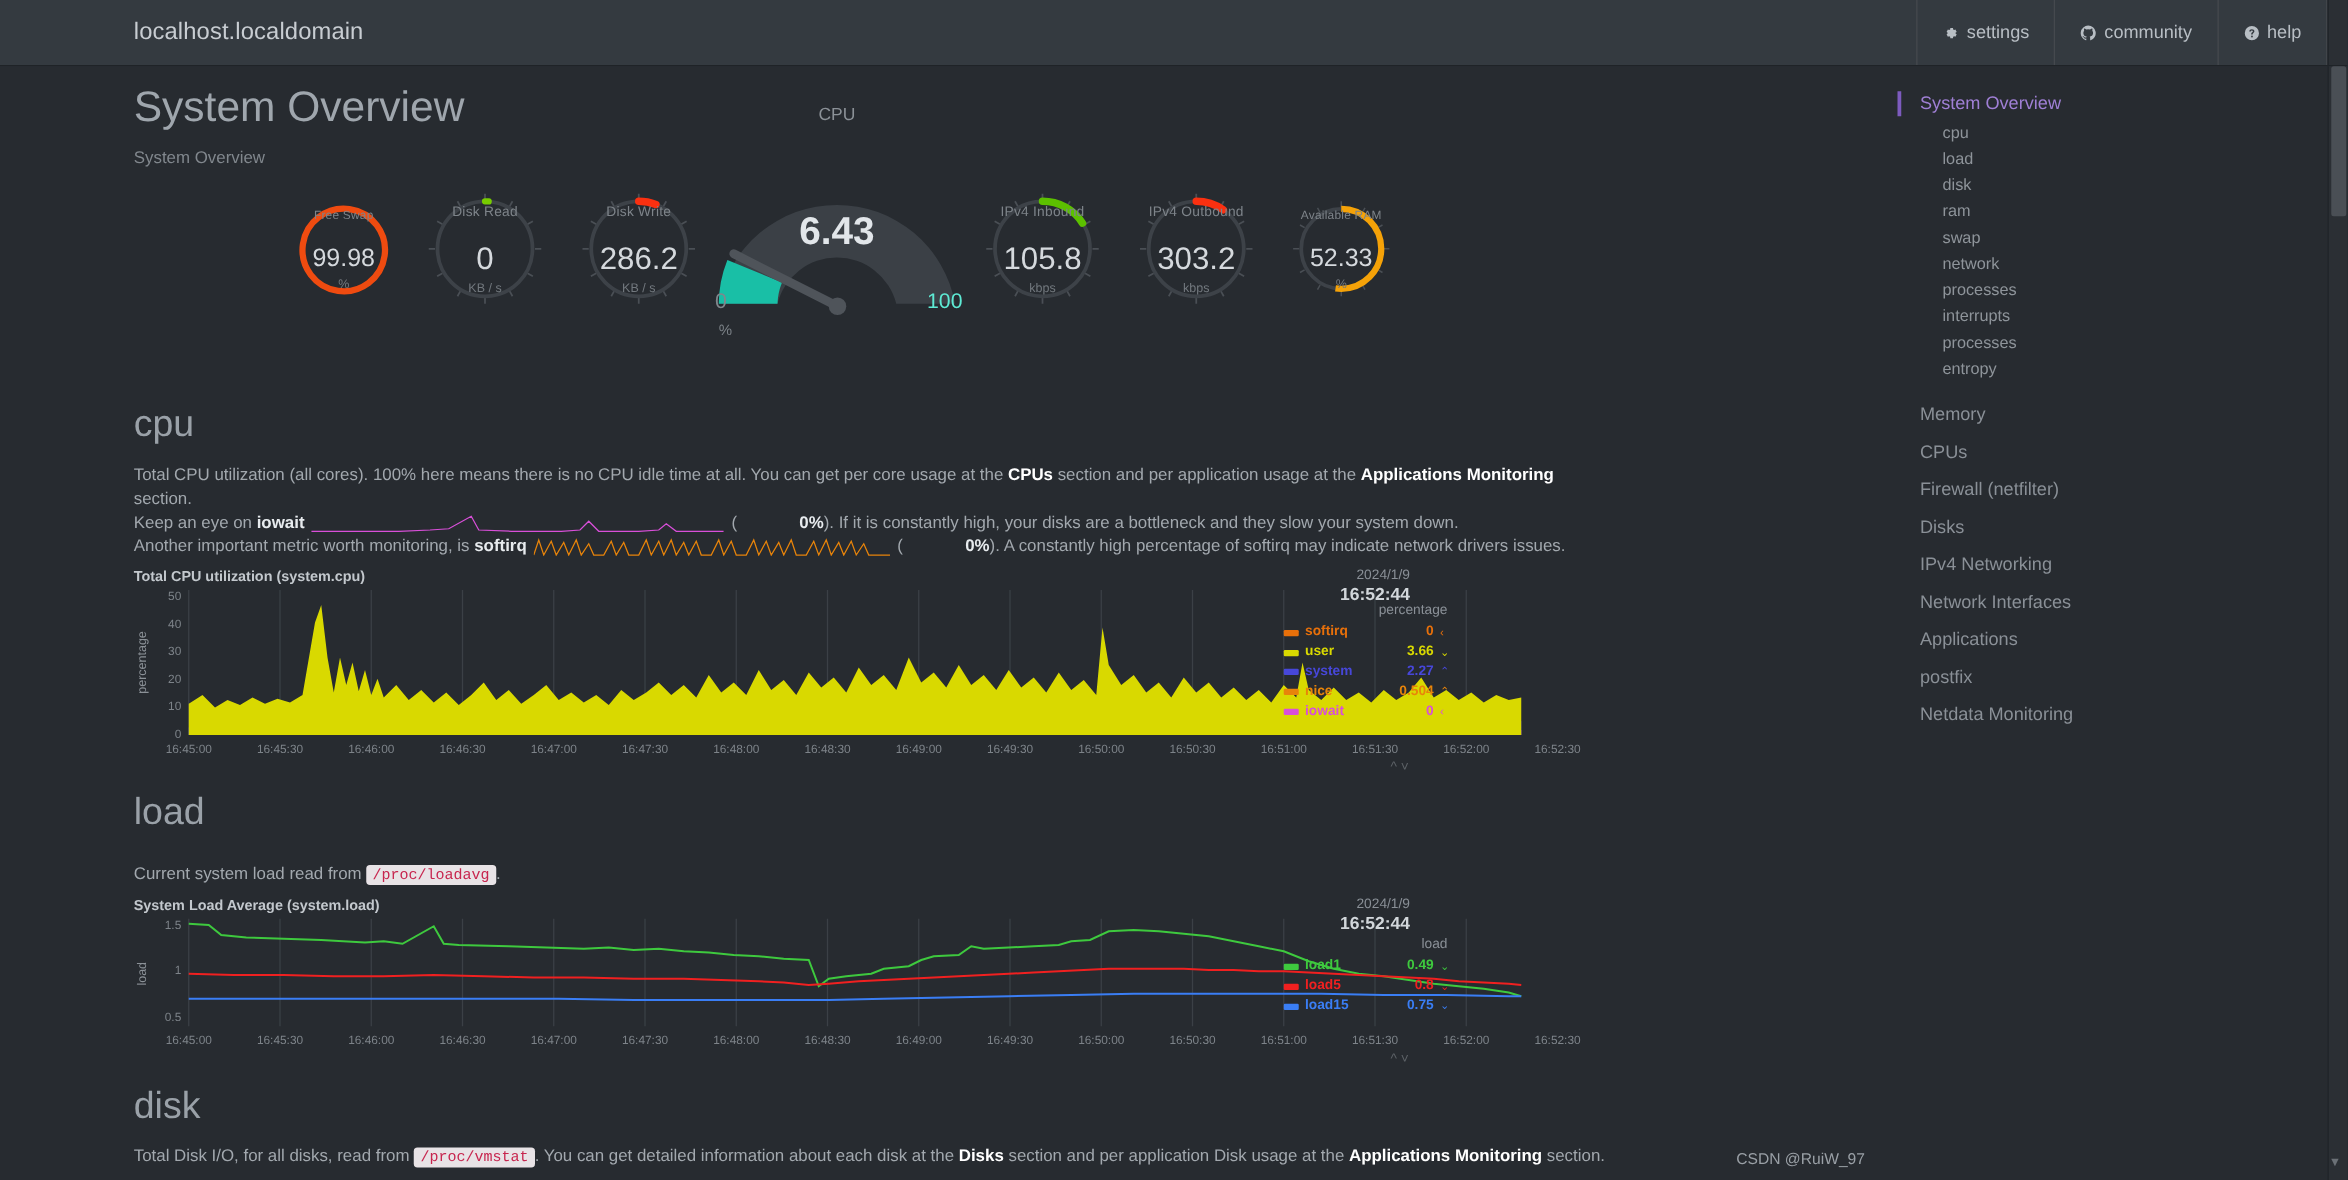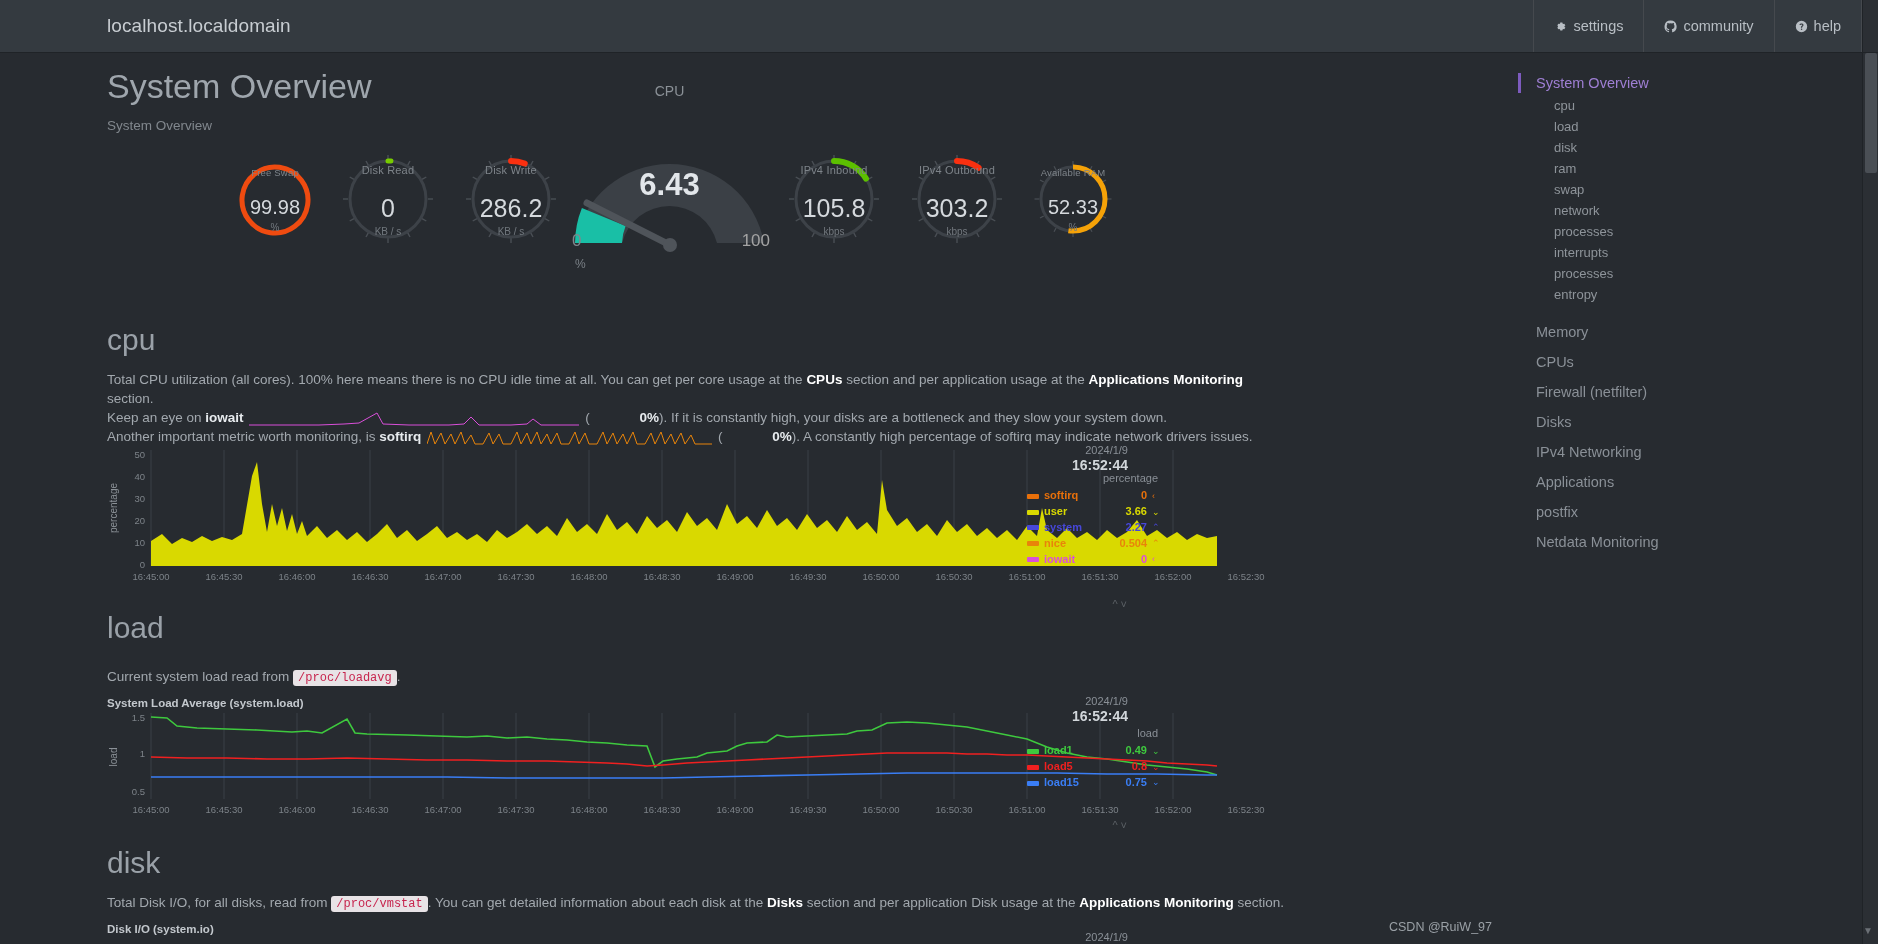--- a/index.html
+++ b/index.html
@@ -53,21 +53,21 @@
   .ring-units { font-size: 10px; color: #72787e; margin-top: 3px; }
   .ring-title.sm { font-size: 9.5px; }
   .ring-value.sm { font-size: 20px; }
 
   .cpu-big { position: relative; width: 205px; height: 130px; margin: 0 6px; }
   .cpu-big-value {
     position: absolute; top: 32px; left: 0; right: 0; text-align: center;
     font-size: 31px; color: #e2e6ea; font-weight: 700;
   }
   .cpu-big-min { position: absolute; left: 5px; bottom: 14px; font-size: 17px; color: #81878d; }
-  .cpu-big-max { position: absolute; right: 2px; bottom: 14px; font-size: 17px; color: #a3a3a3; }
+  .cpu-big-max { position: absolute; right: 2px; bottom: 14px; font-size: 17px; color: #5eead4; }
   .cpu-big-unit { position: absolute; left: 8px; bottom: -6px; font-size: 12px; color: #7a8086; }
   .cpu-label-top {
     position: absolute; top: -52px; left: 50%; transform: translateX(-50%);
     font-size: 14px; color: #8b9197;
   }
 
   
   .section { margin-top: 16px; }
   .section-h { font-size: 30px; color: #9aa1a8; font-weight: 400; line-height: 1.2; }
   .section-p { font-size: 13.5px; color: #a2a8ae; line-height: 1.42; margin-top: 12px; max-width: 1180px; }
@@ -355,20 +355,21 @@
           <span>Another important metric worth monitoring, is </span><b>softirq</b>
           <svg class="inline-spark" width="285" height="16" viewBox="0 0 285 16">
             <polyline fill="none" stroke="#e8840a" stroke-width="1" points="0,15 4,3 8,15 14,4 18,15 24,5 28,15 34,3 38,15 44,6 48,15 56,15 62,4 66,15 72,5 76,15 84,15 90,3 94,15 100,4 104,15 110,3 114,15 120,5 124,15 130,4 134,15 142,15 148,3 152,15 158,4 162,15 170,15 176,3 180,15 186,4 190,15 196,5 200,15 206,3 210,15 218,15 224,4 228,15 234,3 238,15 244,5 248,15 254,4 258,15 264,6 268,15 285,15"></polyline>
           </svg>
           <span>(</span>
           <span style="display:inline-block;width:46px;"></span><b>0%</b><span>). A constantly high percentage of softirq may indicate network drivers issues.</span>
         </div>
       </div>
 
       <div class="chart-block">
+        <div class="chart-title">Total CPU utilization (system.cpu)</div>
 
         <div class="chart-meta" style="top:-2px;">
           <div class="chart-date">2024/1/9</div>
           <div class="chart-time">16:52:44</div>
         </div>
 
         <svg class="plot" width="1220" height="140" viewBox="0 0 1220 140">
 
           <text class="axis-lbl" x="38" y="12" text-anchor="end">50</text>
           <text class="axis-lbl" x="38" y="34" text-anchor="end">40</text>
@@ -575,20 +576,21 @@
       <div class="side-sub">interrupts</div>
       <div class="side-sub">processes</div>
       <div class="side-sub">entropy</div>
     </div>
     <div style="height:10px"></div>
     <div class="side-link">Memory</div>
     <div class="side-link">CPUs</div>
     <div class="side-link">Firewall (netfilter)</div>
     <div class="side-link">Disks</div>
     <div class="side-link">IPv4 Networking</div>
+    <div class="side-link">Network Interfaces</div>
     <div class="side-link">Applications</div>
     <div class="side-link">postfix</div>
     <div class="side-link">Netdata Monitoring</div>
   </div>
 
   <div class="scrollbar-track">
     <div class="scrollbar-thumb"></div>
     <div class="scroll-arrow">▼</div>
   </div>
 </div>

